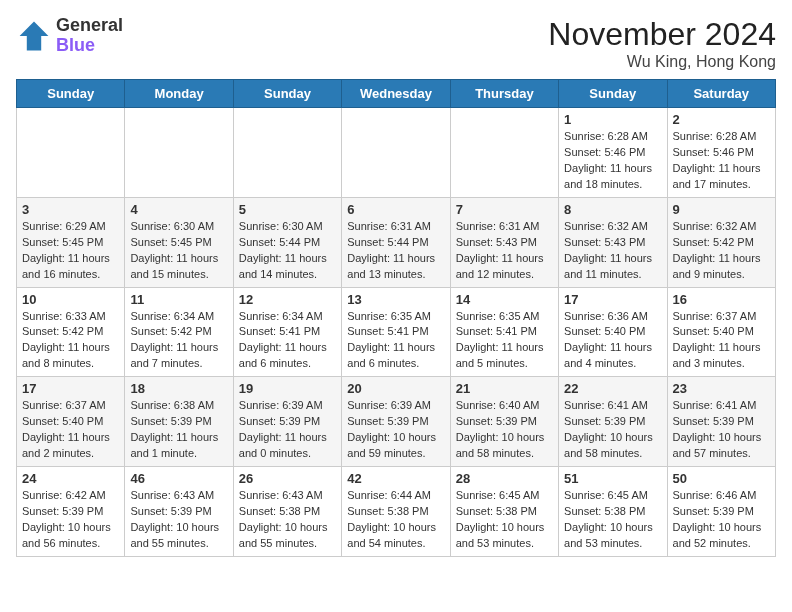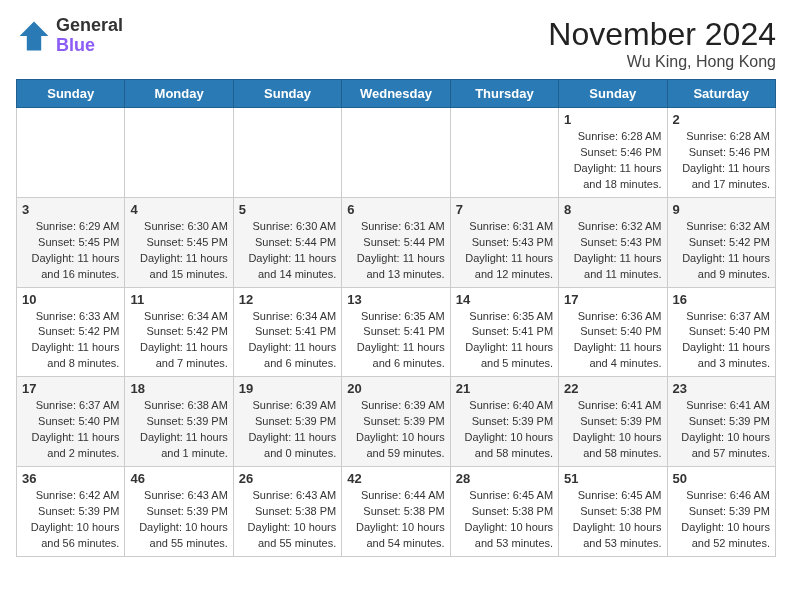--- a/index.html
+++ b/index.html
@@ -74,21 +74,20 @@
     .day-num {
       font-weight: bold;
       font-size: 13px;
       display: block;
       margin-bottom: 2px;
     }
     .day-info {
       line-height: 1.45;
       font-size: 11px;
       color: #333;
-      text-align: right;
     }
     .empty-cell {
       background: #fff !important;
     }
   </style>
 </head>
 <body>
 
 <div class="header">
   <div class="logo">
@@ -219,21 +218,21 @@
           <span class="day-num">22</span>
           <div class="day-info">Sunrise: 6:41 AM<br>Sunset: 5:39 PM<br>Daylight: 10 hours and 58 minutes.</div>
         </td>
         <td>
           <span class="day-num">23</span>
           <div class="day-info">Sunrise: 6:41 AM<br>Sunset: 5:39 PM<br>Daylight: 10 hours and 57 minutes.</div>
         </td>
       </tr>
       <tr>
         <td>
-          <span class="day-num">36</span>
+          <span class="day-num">24</span>
           <div class="day-info">Sunrise: 6:42 AM<br>Sunset: 5:39 PM<br>Daylight: 10 hours and 56 minutes.</div>
         </td>
         <td>
           <span class="day-num">46</span>
           <div class="day-info">Sunrise: 6:43 AM<br>Sunset: 5:39 PM<br>Daylight: 10 hours and 55 minutes.</div>
         </td>
         <td>
           <span class="day-num">26</span>
           <div class="day-info">Sunrise: 6:43 AM<br>Sunset: 5:38 PM<br>Daylight: 10 hours and 55 minutes.</div>
         </td>

